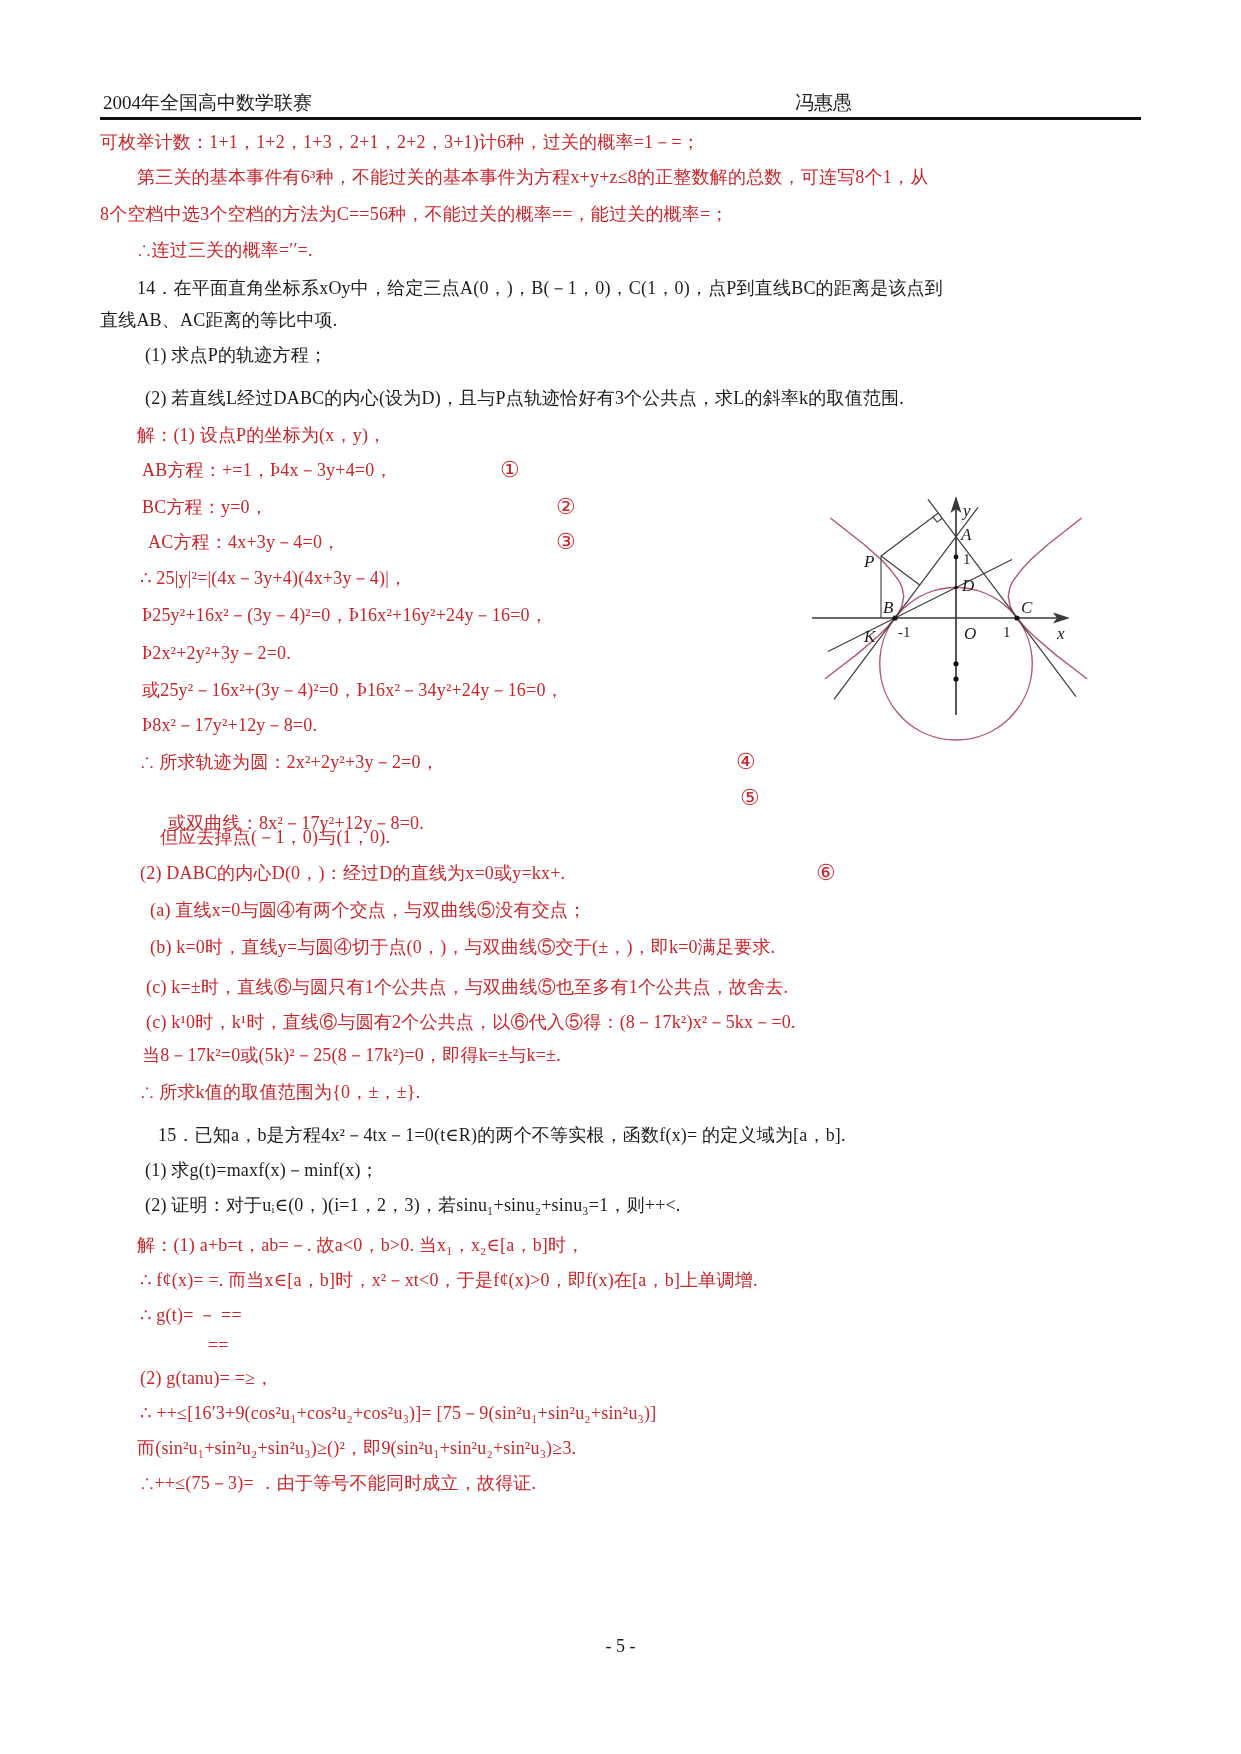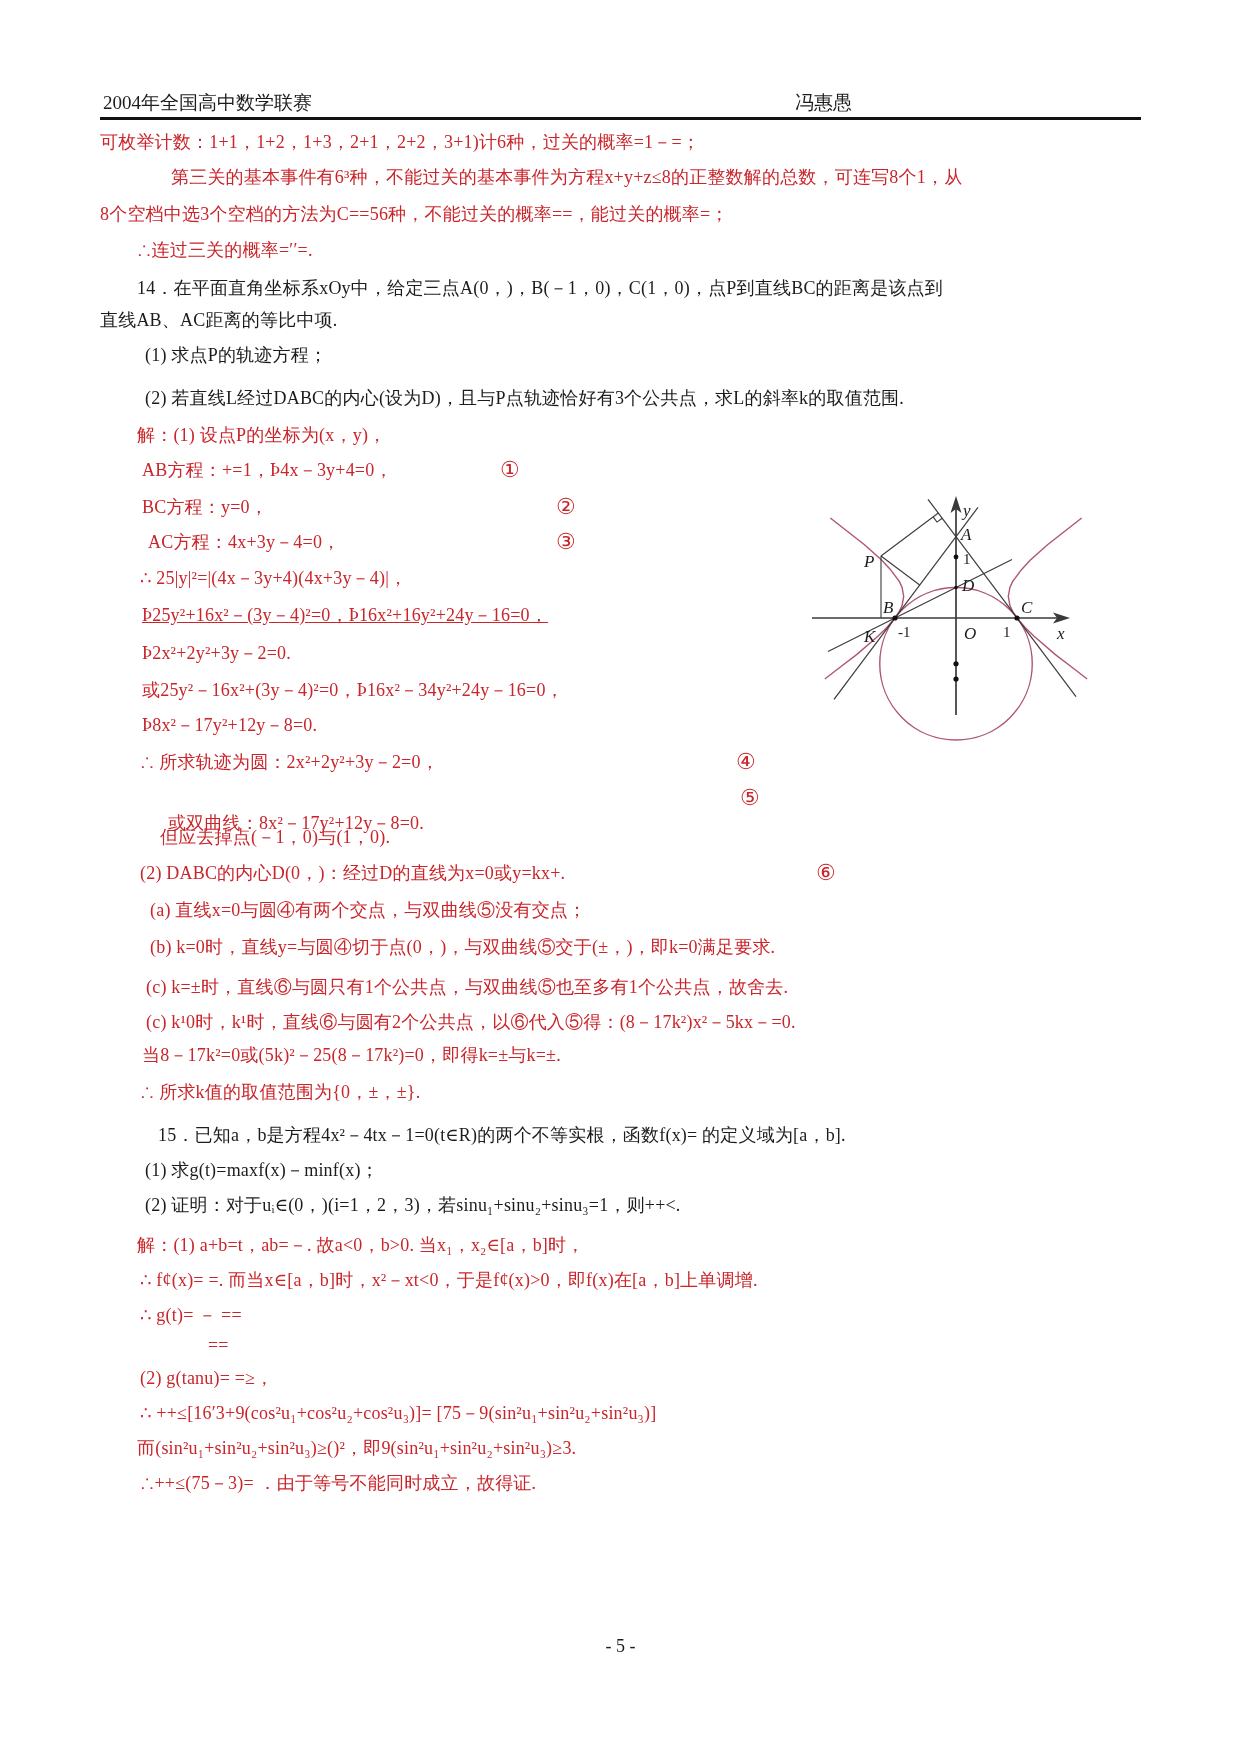--- a/index.html
+++ b/index.html
@@ -46,36 +46,36 @@
 <body>
 
 <div id="page">
 
   <div class="hdr" style="left:103px">2004年全国高中数学联赛</div>
   <div class="hdr" style="left:795px">冯惠愚</div>
   <div id="rule"></div>
 
   <div id="doc">
       <div class="line red" style="left: 100px; top: 130px;">可枚举计数：1+1，1+2，1+3，2+1，2+2，3+1)计6种，过关的概率=1－=；</div>
-      <div class="line red" style="left: 137px; top: 165px; margin-left: 34px;">第三关的基本事件有6³种，不能过关的基本事件为方程x+y+z≤8的正整数解的总数，可连写8个1，从</div>
+      <div class="line red" style="left: 137px; top: 165px;">第三关的基本事件有6³种，不能过关的基本事件为方程x+y+z≤8的正整数解的总数，可连写8个1，从</div>
       <div class="line red" style="left: 100px; top: 202px;">8个空档中选3个空档的方法为C==56种，不能过关的概率==，能过关的概率=；</div>
       <div class="line red" style="left: 137px; top: 238px;">∴连过三关的概率=′′=.</div>
       <div class="line black" style="left: 137px; top: 276px;">14．在平面直角坐标系xOy中，给定三点A(0，)，B(－1，0)，C(1，0)，点P到直线BC的距离是该点到</div>
       <div class="line black" style="left: 100px; top: 308px;">直线AB、AC距离的等比中项.</div>
       <div class="line black" style="left: 145px; top: 343px;">(1) 求点P的轨迹方程；</div>
       <div class="line black" style="left: 145px; top: 386px;">(2) 若直线L经过DABC的内心(设为D)，且与P点轨迹恰好有3个公共点，求L的斜率k的取值范围.</div>
       <div class="line red" style="left: 137px; top: 423px;">解：(1) 设点P的坐标为(x，y)，</div>
       <div class="line red" style="left: 142px; top: 458px;">AB方程：+=1，Þ4x－3y+4=0，</div>
       <div class="marker red" style="left: 500px; top: 458px;">①</div>
       <div class="line red" style="left: 142px; top: 495px;">BC方程：y=0，</div>
       <div class="marker red" style="left: 556px; top: 495px;">②</div>
       <div class="line red" style="left: 148px; top: 530px;">AC方程：4x+3y－4=0，</div>
       <div class="marker red" style="left: 556px; top: 530px;">③</div>
       <div class="line red" style="left: 140px; top: 566px;">∴ 25|y|²=|(4x－3y+4)(4x+3y－4)|，</div>
-      <div class="line red" style="left: 142px; top: 603px; text-decoration: underline;">Þ25y²+16x²－(3y－4)²=0，Þ16x²+16y²+24y－16=0，</div>
+      <div class="line red" style="left: 142px; top: 603px;">Þ25y²+16x²－(3y－4)²=0，Þ16x²+16y²+24y－16=0，</div>
       <div class="line red" style="left: 142px; top: 641px;">Þ2x²+2y²+3y－2=0.</div>
       <div class="line red" style="left: 142px; top: 678px;">或25y²－16x²+(3y－4)²=0，Þ16x²－34y²+24y－16=0，</div>
       <div class="line red" style="left: 142px; top: 713px;">Þ8x²－17y²+12y－8=0.</div>
       <div class="line red" style="left: 140px; top: 750px;">∴ 所求轨迹为圆：2x²+2y²+3y－2=0，</div>
       <div class="marker red" style="left: 736px; top: 750px;">④</div>
       <div class="line red" style="left: 168px; top: 811px;">或双曲线：8x²－17y²+12y－8=0.</div>
       <div class="marker red" style="left: 740px; top: 786px;">⑤</div>
       <div class="line red" style="left: 160px; top: 825px;">但应去掉点(－1，0)与(1，0).</div>
       <div class="line red" style="left: 140px; top: 861px;">(2) DABC的内心D(0，)：经过D的直线为x=0或y=kx+.</div>
       <div class="marker red" style="left: 816px; top: 861px;">⑥</div>

